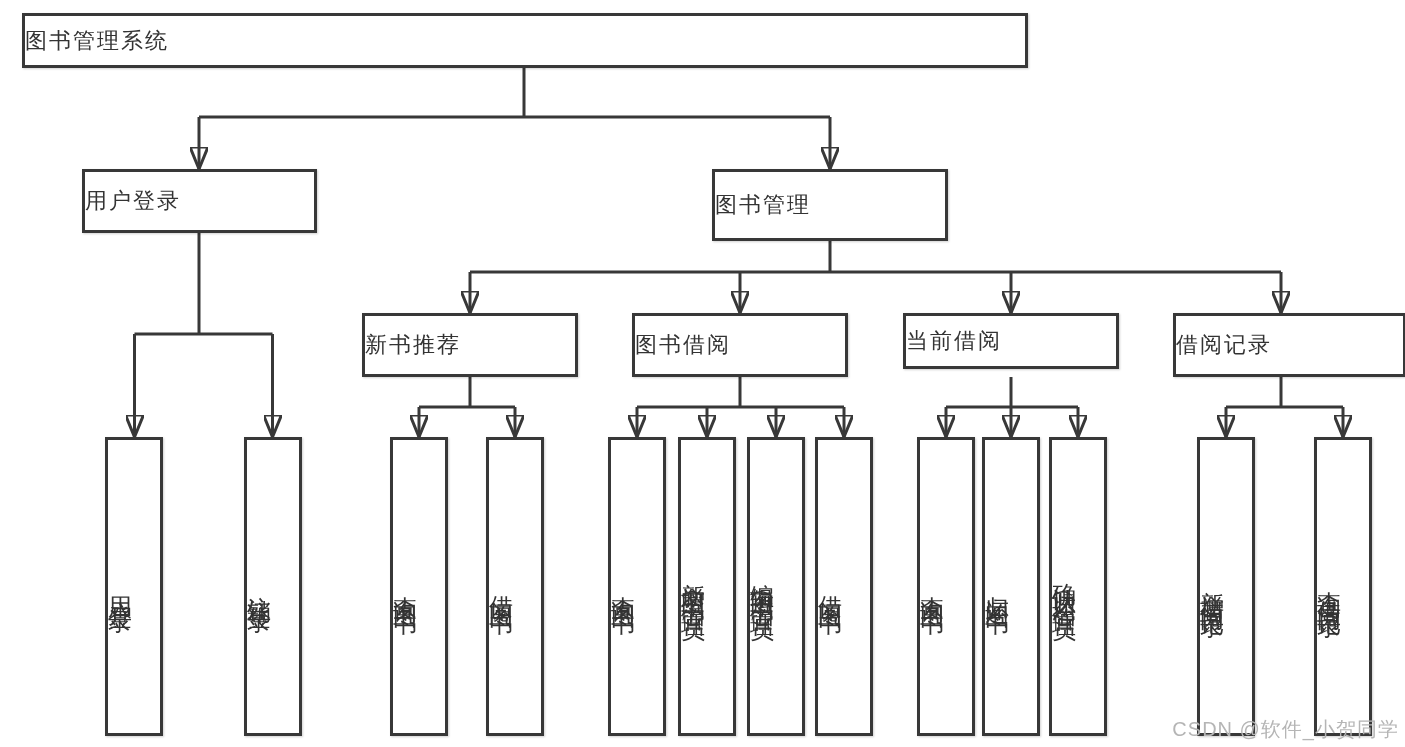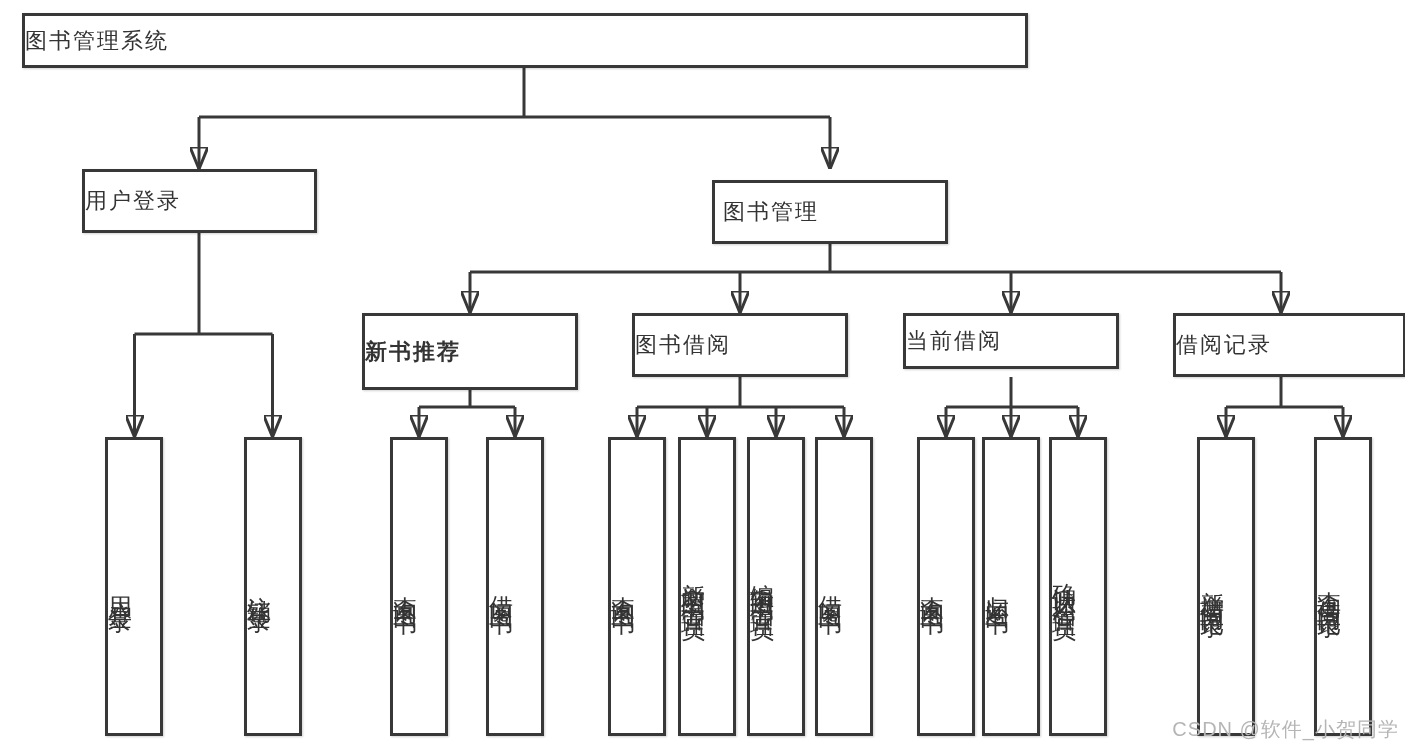--- a/index.html
+++ b/index.html
@@ -97,25 +97,25 @@
     <line x1="1343" y1="407" x2="1343" y2="437" marker-end="url(#ah)"></line>
   </svg>
 
   <div class="node h root" style="left:22px;top:13px;width:1006px;height:55px;">
     <span>图书管理系统</span>
   </div>
 
   <div class="node h" style="left:82px;top:169px;width:235px;height:64px;">
     <span>用户登录</span>
   </div>
-  <div class="node h" style="left:712px;top:180px;width:236px;height:64px;padding-left:8px;">
+  <div class="node h" style="left:712px;top:169px;width:236px;height:72px;">
     <span>图书管理</span>
   </div>
 
-  <div class="node h" style="left:362px;top:313px;width:216px;height:77px;font-weight:bold;">
+  <div class="node h" style="left:362px;top:313px;width:216px;height:64px;">
     <span>新书推荐</span>
   </div>
   <div class="node h" style="left:632px;top:313px;width:216px;height:64px;">
     <span>图书借阅</span>
   </div>
   <div class="node h" style="left:903px;top:313px;width:216px;height:56px;">
     <span>当前借阅</span>
   </div>
   <div class="node h" style="left:1173px;top:313px;width:233px;height:64px;">
     <span>借阅记录</span>

